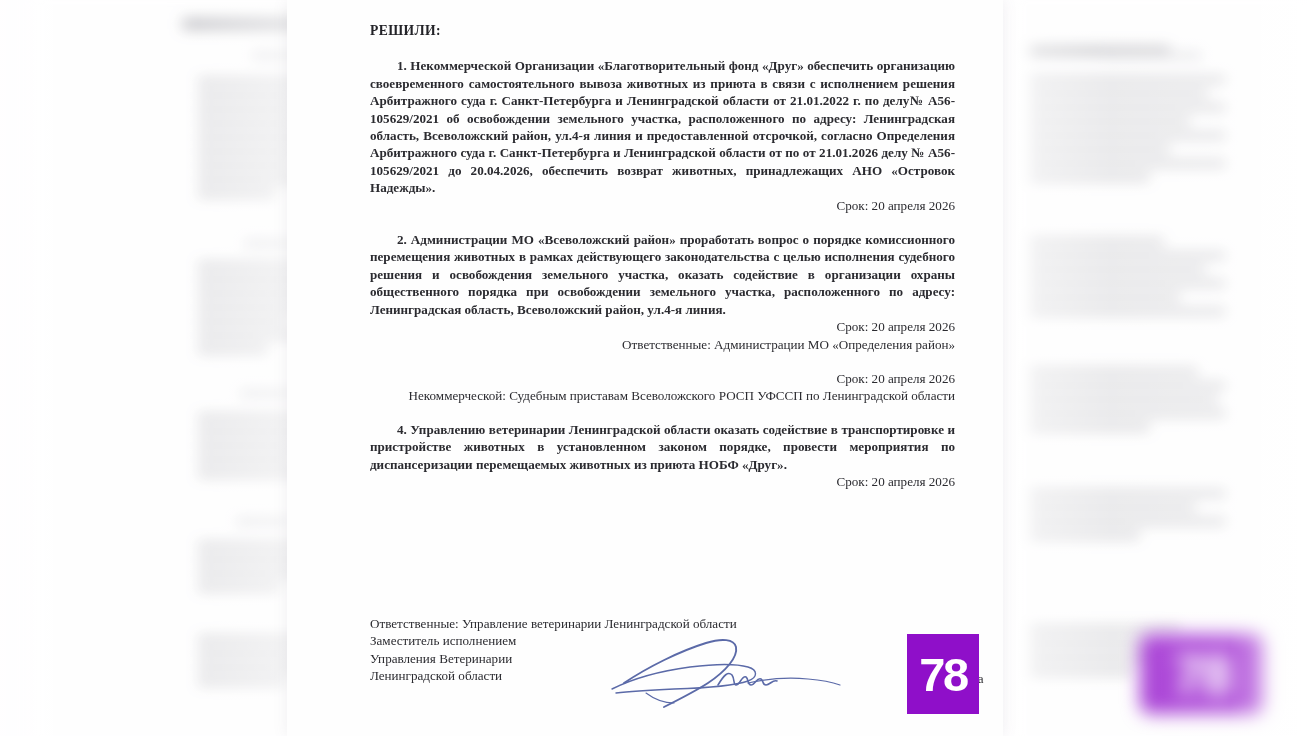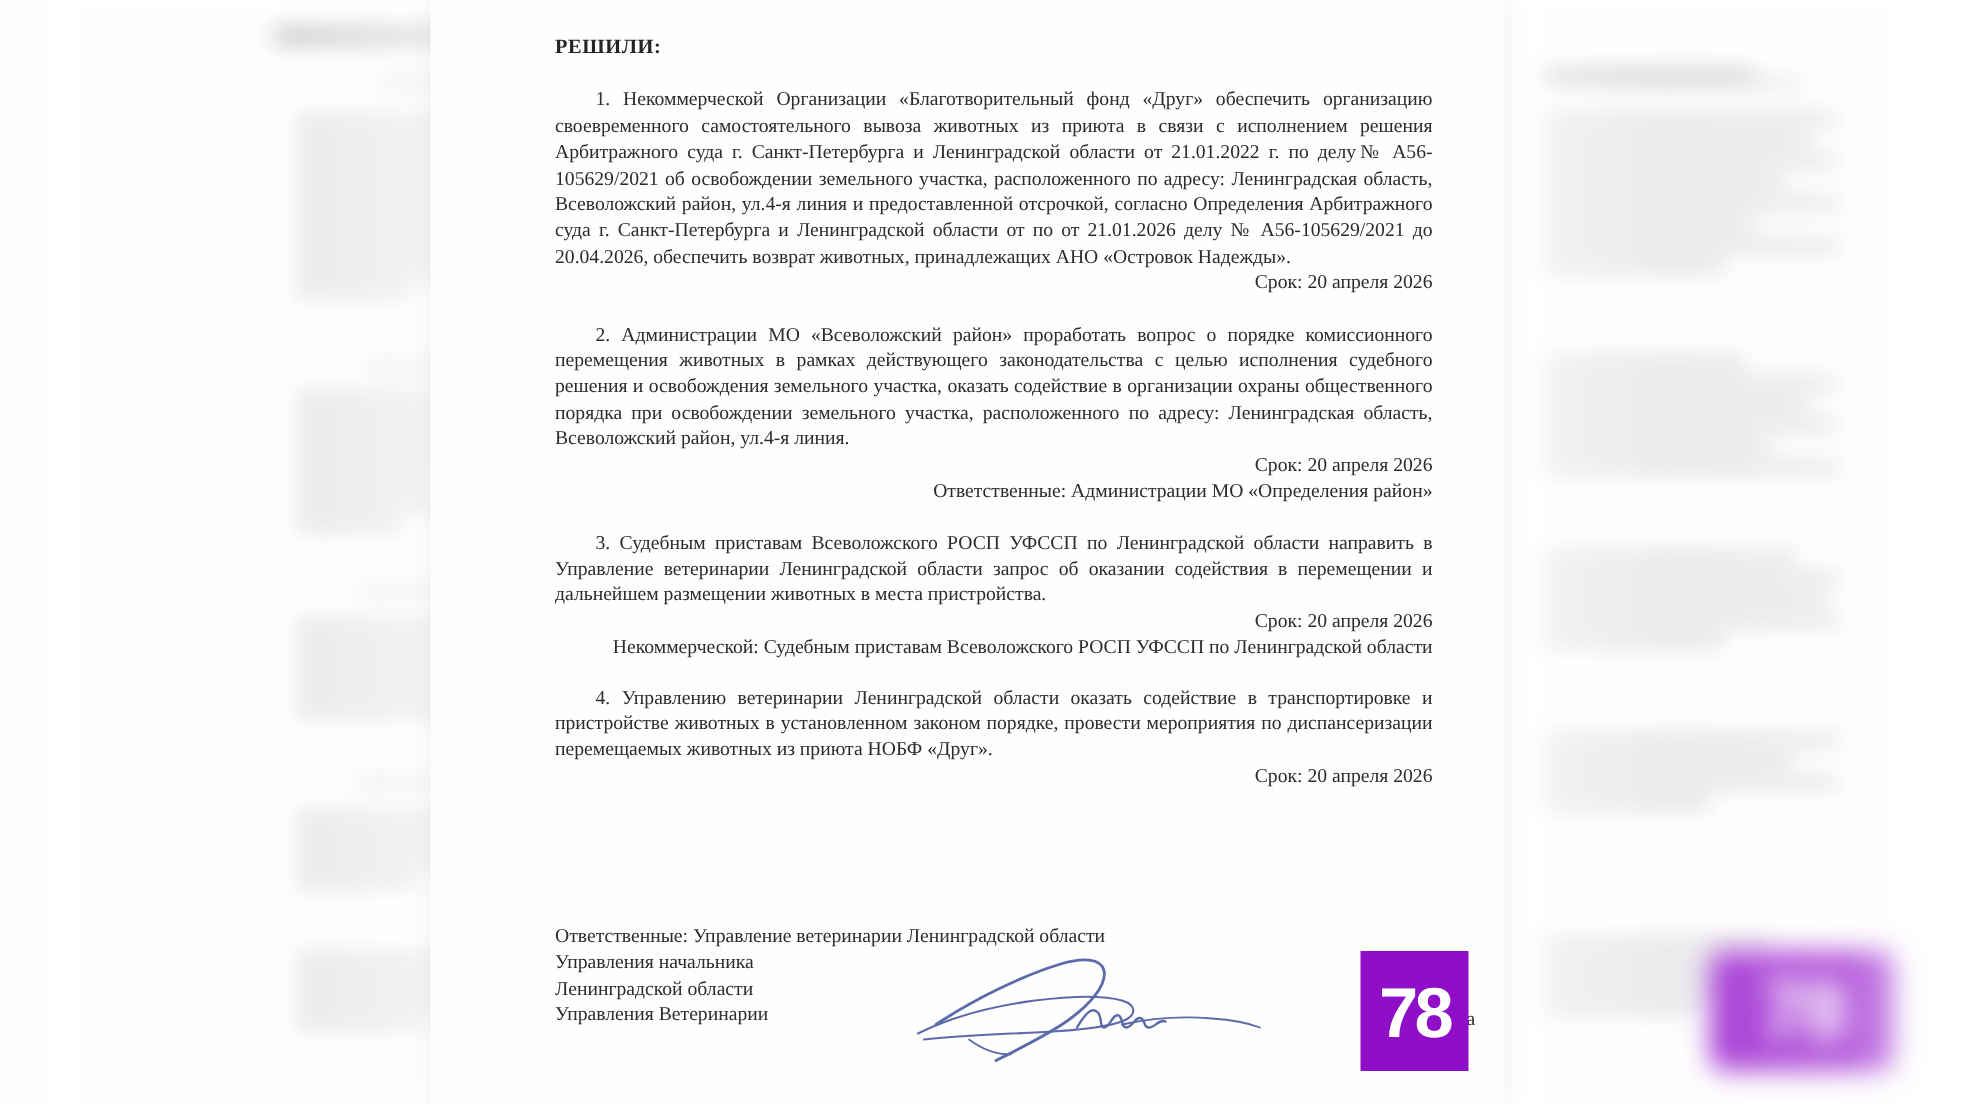--- a/index.html
+++ b/index.html
@@ -124,20 +124,21 @@
     margin: 0 0 18px 0;
     color: #232328;
   }
 
   .clause {
     margin: 0 0 0 0;
     text-align: justify;
     text-justify: inter-word;
     text-indent: 27px;
     hyphens: none;
+    font-weight: bold;
   }
   .clause + .meta { margin-top: 0; }
 
   .meta {
     margin: 0;
     text-align: right;
     text-indent: 0;
   }
   .meta.hang {
     padding-left: 27px;
@@ -301,36 +302,35 @@
       <p class="meta">Срок: 20 апреля 2026</p>
 
       <div class="gap"></div>
 
       <p class="clause">2.   Администрации МО «Всеволожский район» проработать вопрос о порядке комиссионного перемещения животных в рамках действующего законодательства с целью исполнения судебного решения и освобождения земельного участка, оказать содействие в организации охраны общественного порядка при освобождении земельного участка, расположенного по адресу: Ленинградская область, Всеволожский район, ул.4-я линия.</p>
       <p class="meta">Срок: 20 апреля 2026</p>
       <p class="meta">Ответственные: Администрации МО «Определения район»</p>
 
       <div class="gap"></div>
 
-      <p class="clause">3.   Судебным приставам Всеволожского РОСП УФССП по Ленинградской области направить в Управление ветеринарии Ленинградской области запрос об оказании содействия в перемещении и дальнейшем размещении животных в места  пристройства.</p>
       <p class="meta">Срок: 20 апреля 2026</p>
       <p class="meta hang">Некоммерческой: Судебным приставам Всеволожского РОСП УФССП по Ленинградской области</p>
 
       <div class="gap-sm"></div>
 
       <p class="clause">4.  Управлению ветеринарии Ленинградской области оказать содействие в транспортировке и пристройстве животных в установленном законом порядке, провести мероприятия по диспансеризации перемещаемых животных из приюта НОБФ «Друг».</p>
       <p class="meta">Срок: 20 апреля 2026</p>
 
     </div>
 
     <div class="sig-block">
       <p class="sig-line">Ответственные: Управление ветеринарии Ленинградской области</p>
-      <p class="sig-line">Управления начальника</p>
+      <p class="sig-line">Заместитель исполнением</p>
+      <p class="sig-line">Управления Ветеринарии</p>
       <p class="sig-line">Ленинградской области</p>
-      <p class="sig-line">Управления Ветеринарии</p>
 
       <svg class="signature-svg" viewBox="0 0 250 90">
         <g fill="none" stroke="#5b6aa8" stroke-linecap="round" stroke-linejoin="round">
           <path d="M10,62 C30,52 58,44 88,40 C112,37 132,36 146,40 C156,43 156,50 146,54
                    C132,59 104,61 72,62 C50,63 30,64 14,66" stroke-width="1.4"></path>
           <path d="M22,56 C46,40 78,24 104,16 C120,11 132,12 134,20 C136,30 124,44 106,56
                    C92,65 74,74 62,80" stroke-width="1.9"></path>
           <path d="M116,58 C122,48 126,44 130,48 C133,52 131,58 134,58 C138,58 140,48 144,50
                    C147,52 145,58 149,58 C153,58 155,50 159,52 C162,54 160,58 164,58
                    C168,58 171,52 175,54" stroke-width="1.6"></path>

